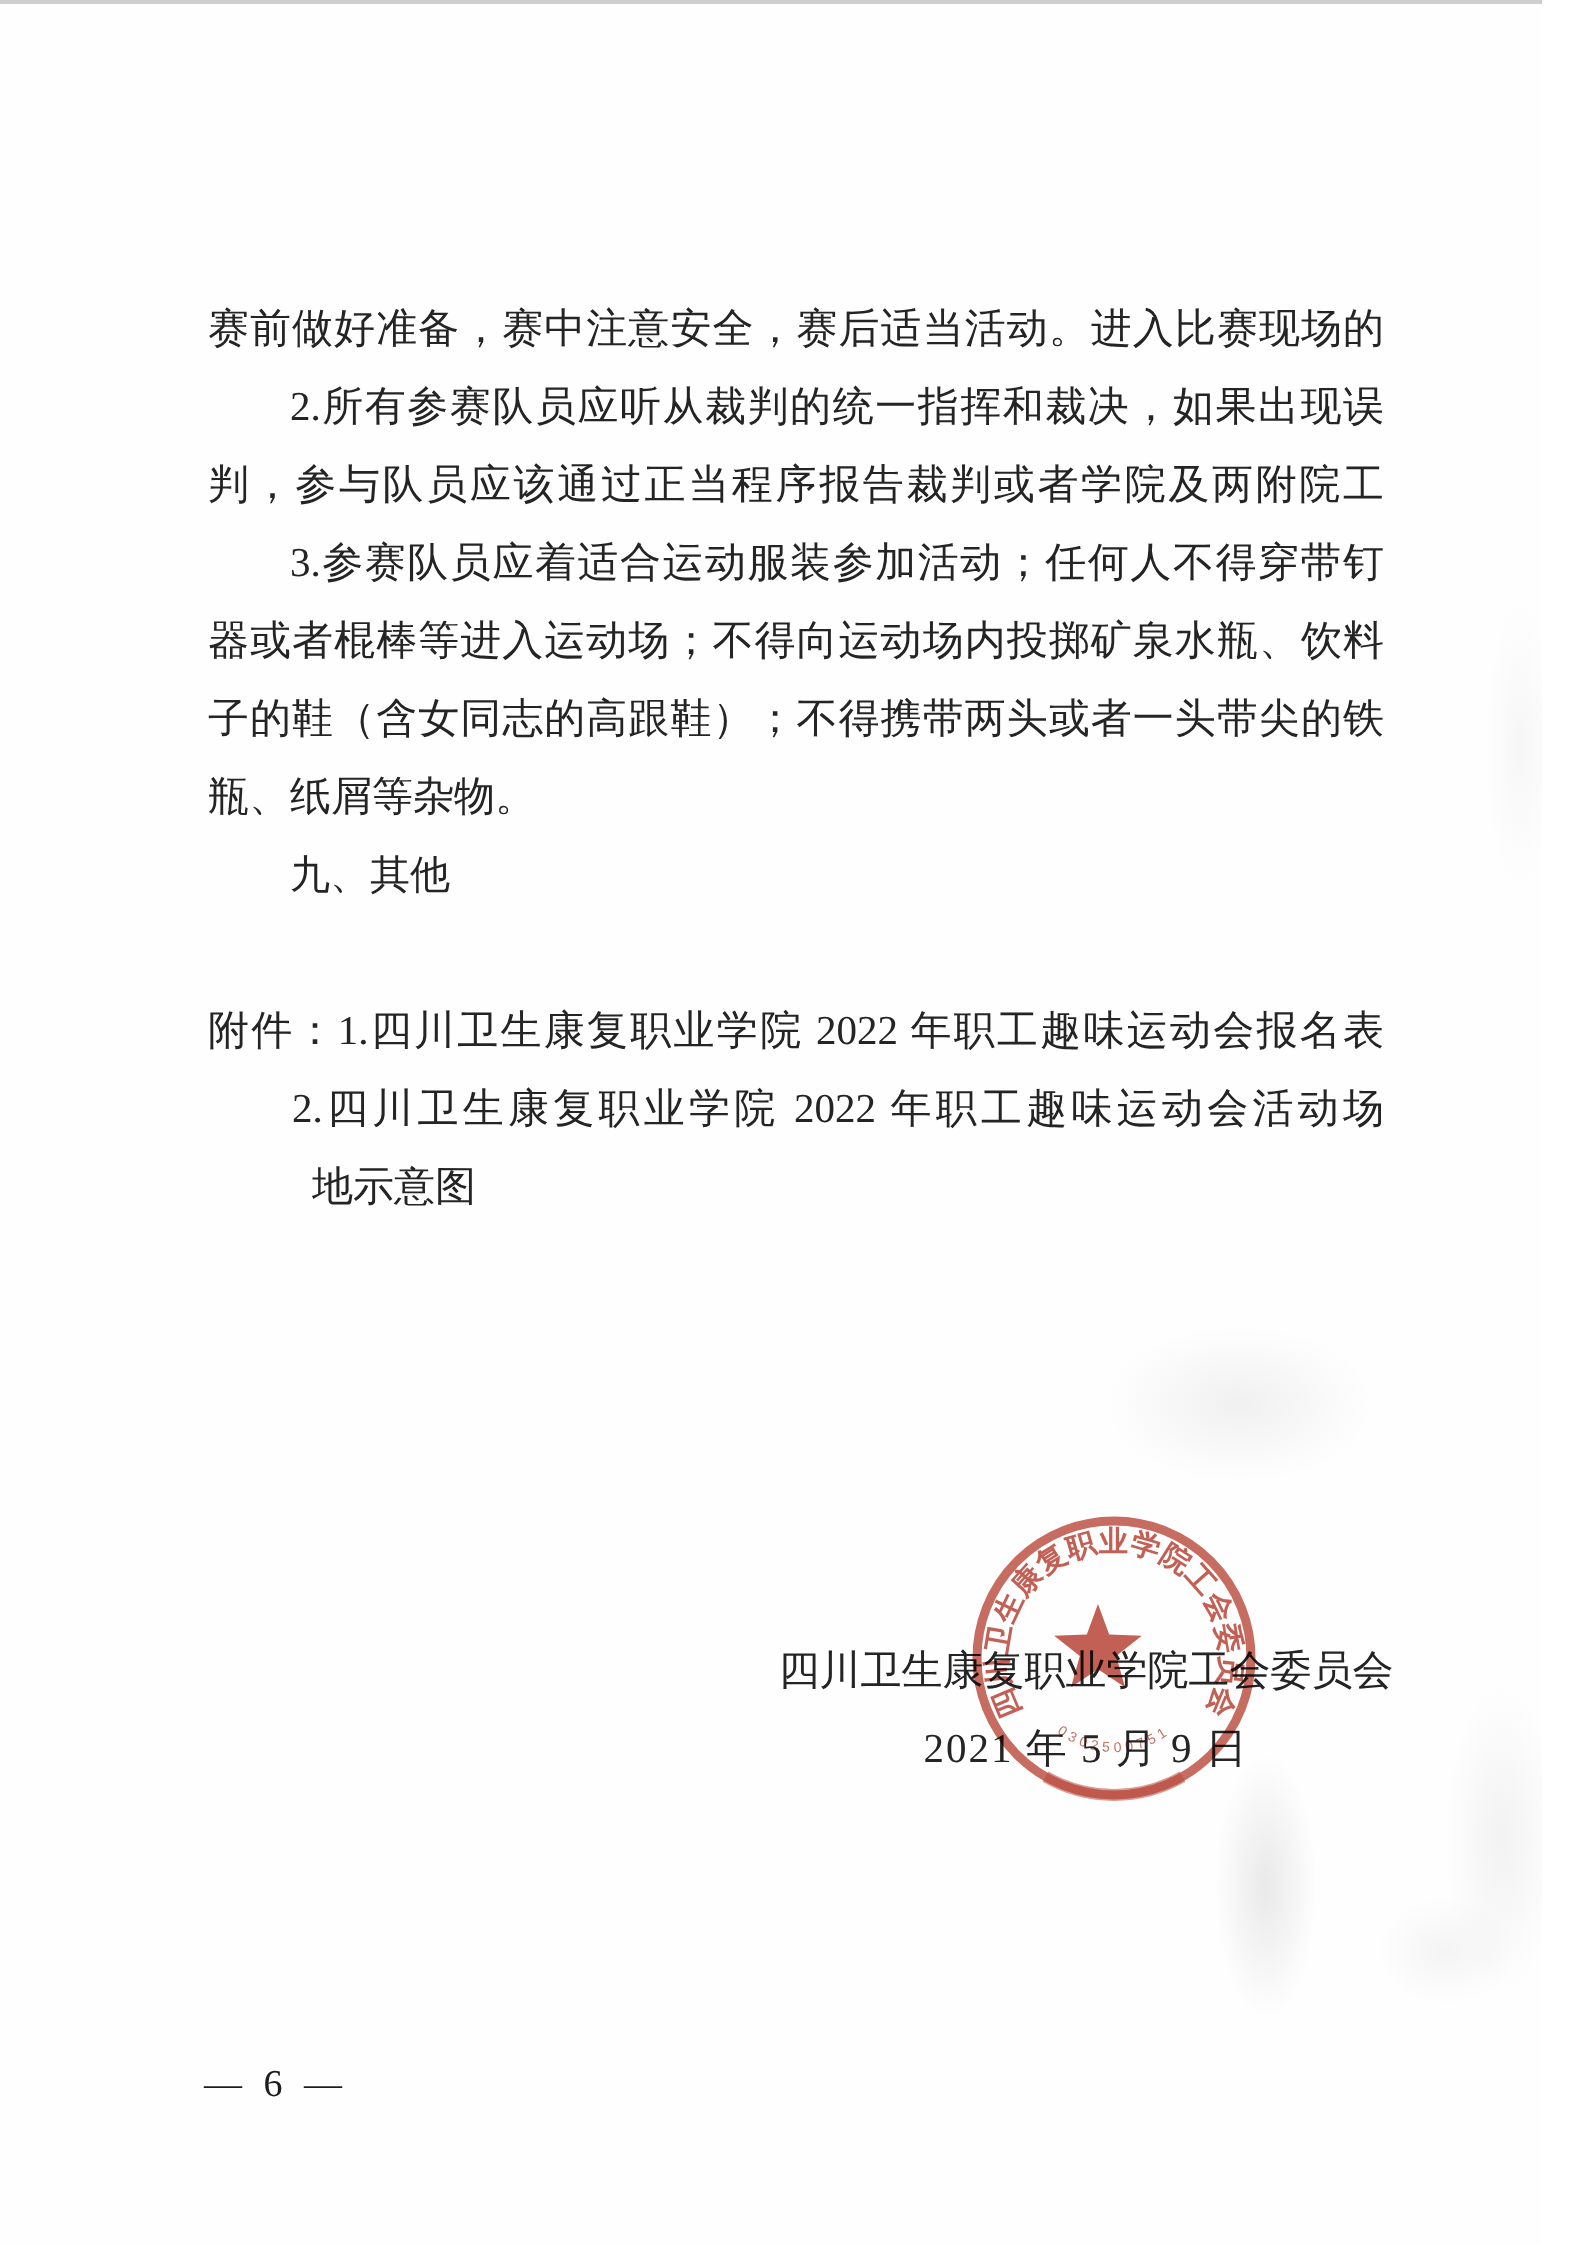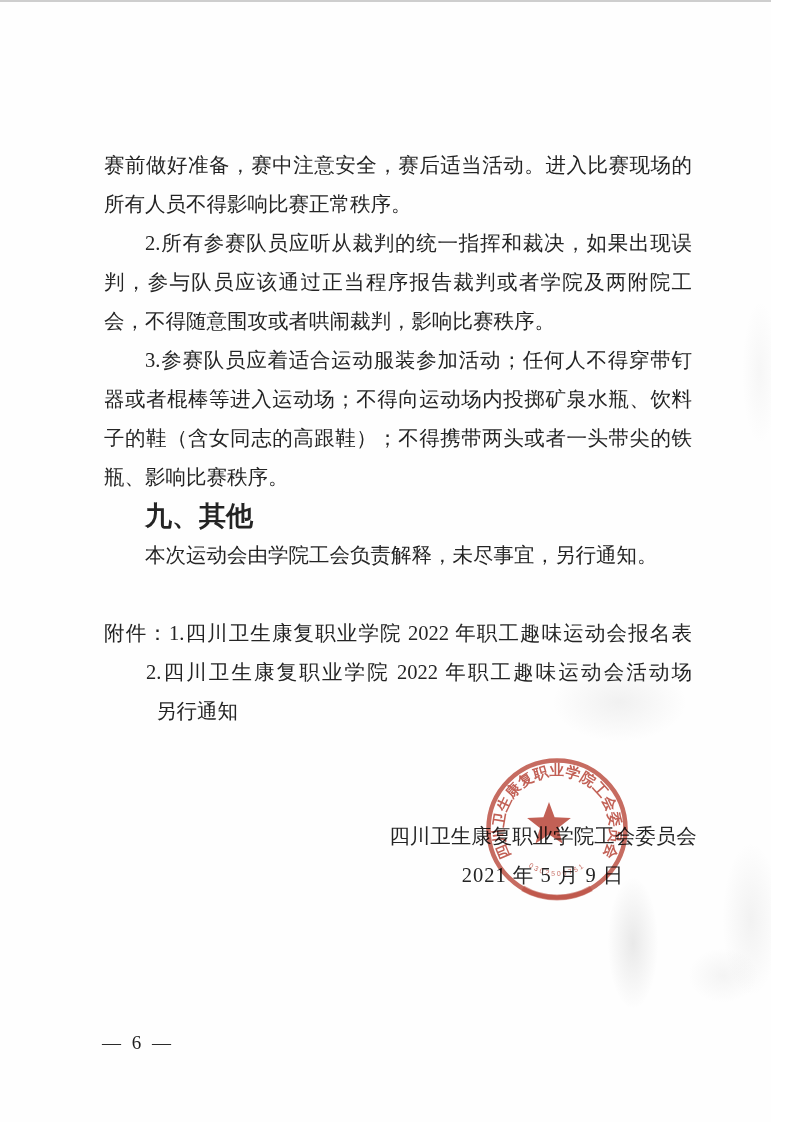--- a/index.html
+++ b/index.html
@@ -21,21 +21,21 @@
   .content {
     position:absolute; left:104px; top:146px; width:588px;
     font-size:20.5px; line-height:39px; letter-spacing:0;
   }
   .line { margin:0; height:39px; font-weight:400; overflow:hidden; }
   .fill { text-align:justify; text-align-last:justify; }
   .indent { padding-left:41px; }
   .hang1 { padding-left:42px; }
   .hang2 { padding-left:52px; }
   .heading {
-    font-weight:700; font-size:27px;
+    font-weight:400; font-size:20px;
     font-family:"Liberation Sans","DejaVu Sans",sans-serif;
   }
   .blank { height:39px; }
   
   .signature {
     position:absolute; left:348px; top:817px; width:390px;
     text-align:center; font-size:20.5px; line-height:39px;
   }
   .signature p { margin:0; }
   .sig-date { letter-spacing:1px; }
@@ -76,34 +76,31 @@
 </style>
 </head>
 <body>
 
 <div class="page">
 
   <div class="scan-edge"></div>
 
   <main class="content">
     <p class="line fill">赛前做好准备，赛中注意安全，赛后适当活动。进入比赛现场的</p>
-    <p class="line">所有人员不得影响比赛正常秩序。</p>
     <p class="line fill indent">2.所有参赛队员应听从裁判的统一指挥和裁决，如果出现误</p>
     <p class="line fill">判，参与队员应该通过正当程序报告裁判或者学院及两附院工</p>
-    <p class="line">会，不得随意围攻或者哄闹裁判，影响比赛秩序。</p>
     <p class="line fill indent">3.参赛队员应着适合运动服装参加活动；任何人不得穿带钉</p>
     <p class="line fill">器或者棍棒等进入运动场；不得向运动场内投掷矿泉水瓶、饮料</p>
     <p class="line fill">子的鞋（含女同志的高跟鞋）；不得携带两头或者一头带尖的铁</p>
-    <p class="line">瓶、影响比赛秩序。</p>
+    <p class="line">瓶、纸屑等杂物。</p>
     <h2 class="line heading indent">九、其他</h2>
-    <p class="line indent">本次运动会由学院工会负责解释，未尽事宜，另行通知。</p>
     <div class="line blank"></div>
     <p class="line fill">附件：1.四川卫生康复职业学院 2022 年职工趣味运动会报名表</p>
     <p class="line fill hang1">2.四川卫生康复职业学院 2022 年职工趣味运动会活动场</p>
-    <p class="line hang2">另行通知</p>
+    <p class="line hang2">地示意图</p>
   </main>
 
   <div class="signature">
     <p class="sig-org">四川卫生康复职业学院工会委员会</p>
     <p class="sig-date">2021 年 5 月 9 日</p>
   </div>
 
   <div class="seal">
     <svg width="146" height="146" viewBox="0 0 146 146">
       <defs>

